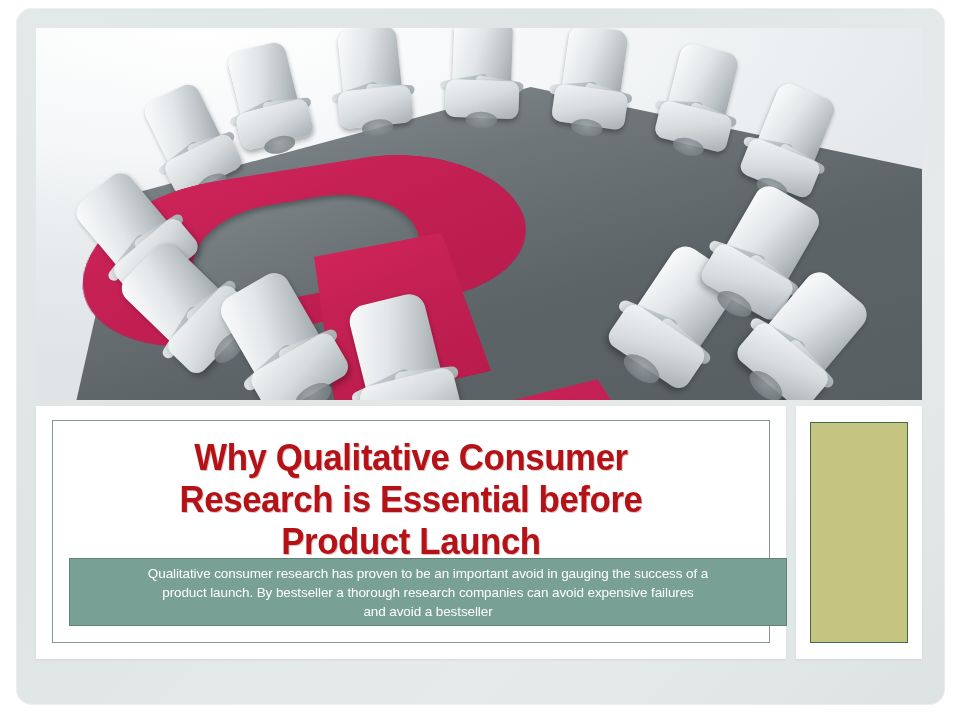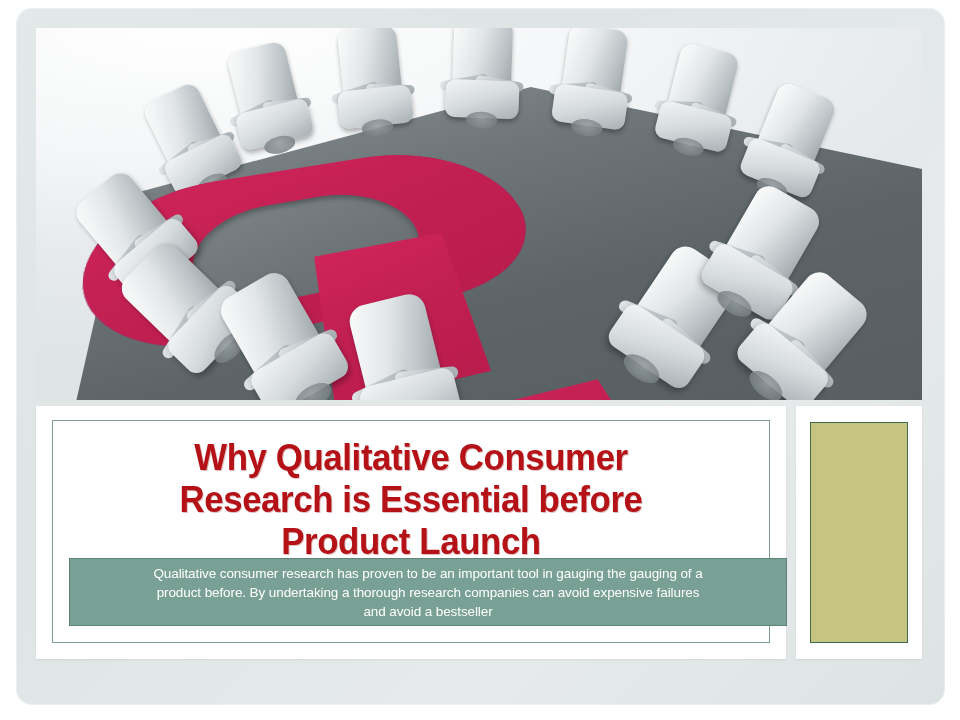--- a/index.html
+++ b/index.html
@@ -366,22 +366,22 @@
 
   <div class="title-card">
     <div class="title-box">
       <div class="title-text">
         <div>Why Qualitative Consumer</div>
         <div>Research is Essential before</div>
         <div>Product Launch</div>
       </div>
       <div class="subtitle-band">
         <div class="subtitle-text">
-          <div>Qualitative consumer research has proven to be an important tool in gauging the gauging of a</div>
-          <div>product before. By undertaking a thorough research companies can avoid expensive failures</div>
+          <div>Qualitative consumer research has proven to be an important avoid in gauging the success of a</div>
+          <div>product launch. By bestseller a thorough research companies can avoid expensive failures</div>
           <div>and avoid a bestseller</div>
         </div>
       </div>
     </div>
   </div>
 
   <div class="side-card">
     <div class="olive-panel"></div>
   </div>
 

